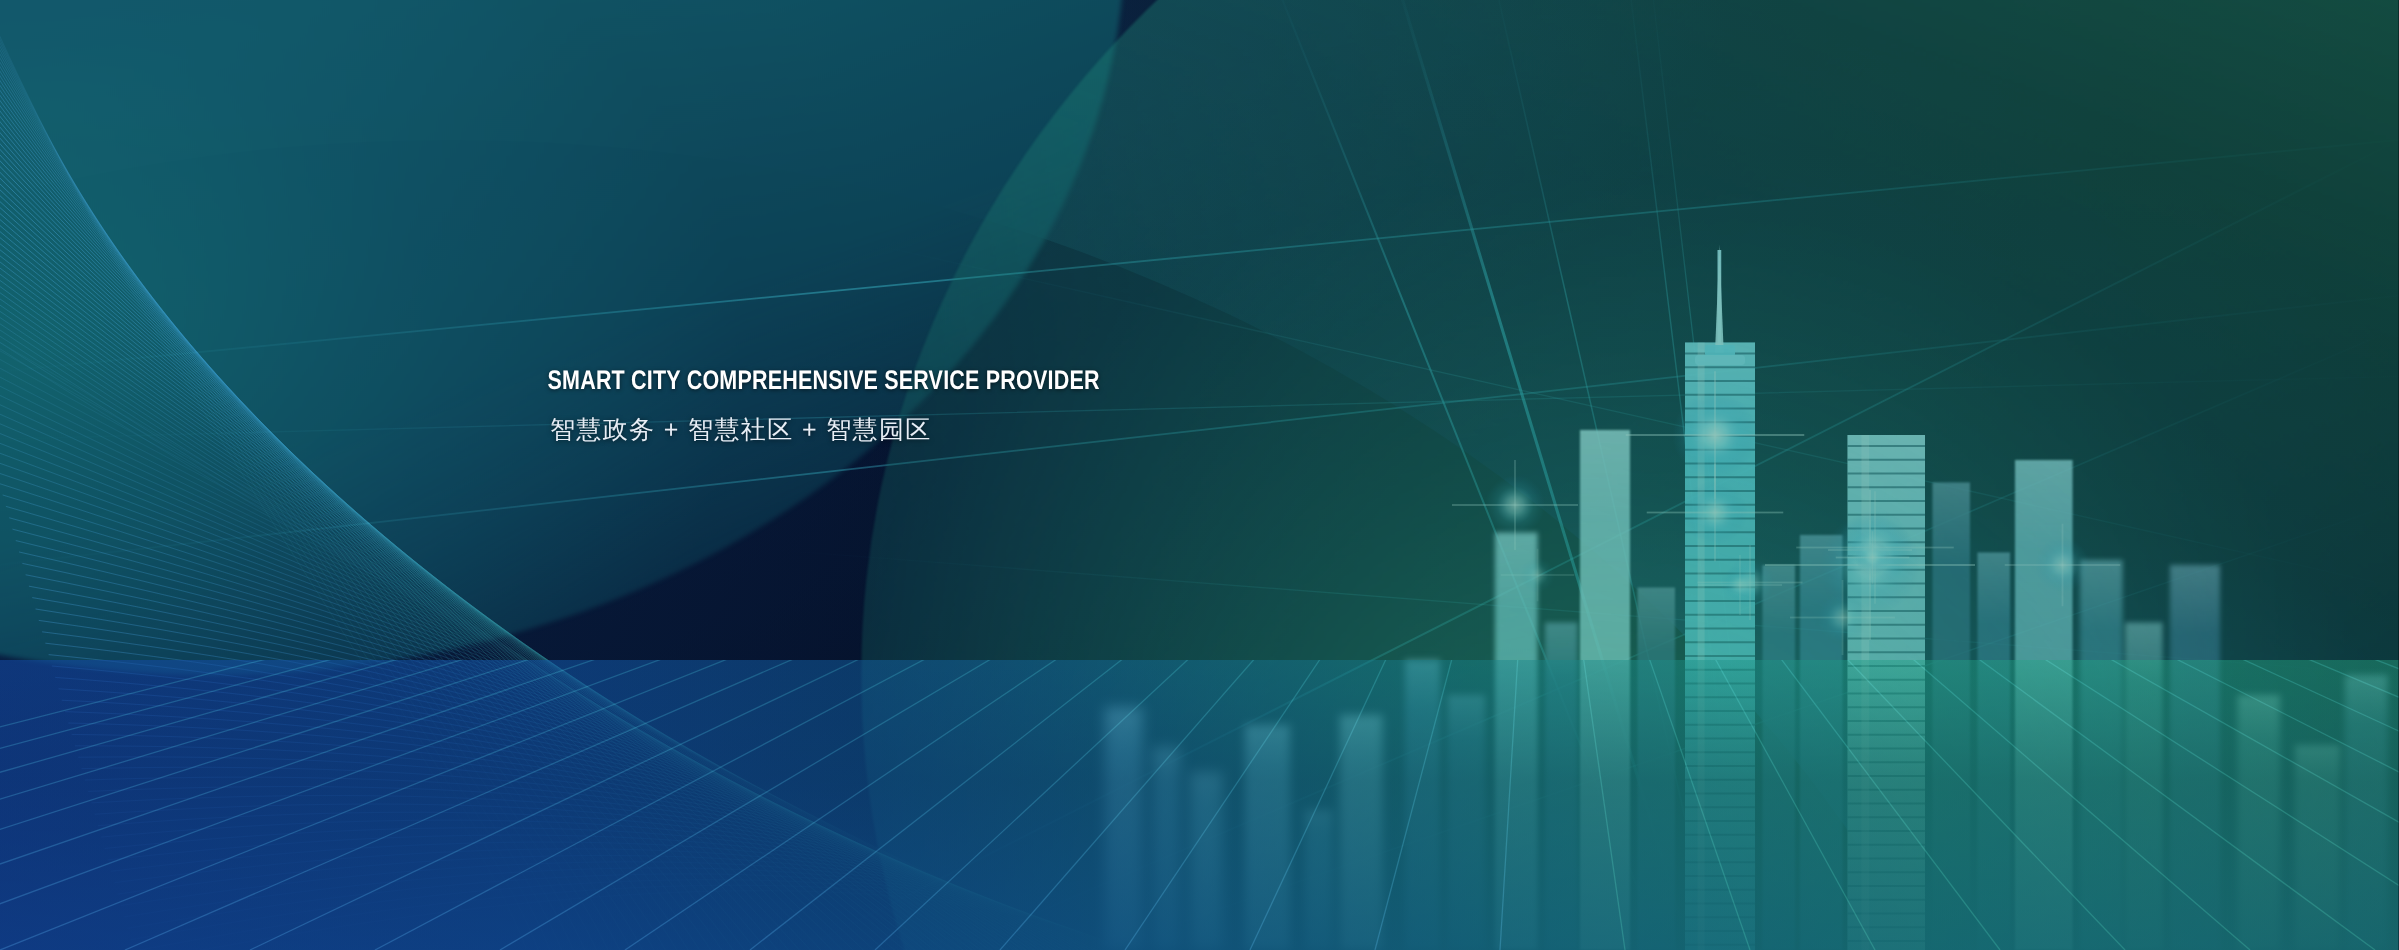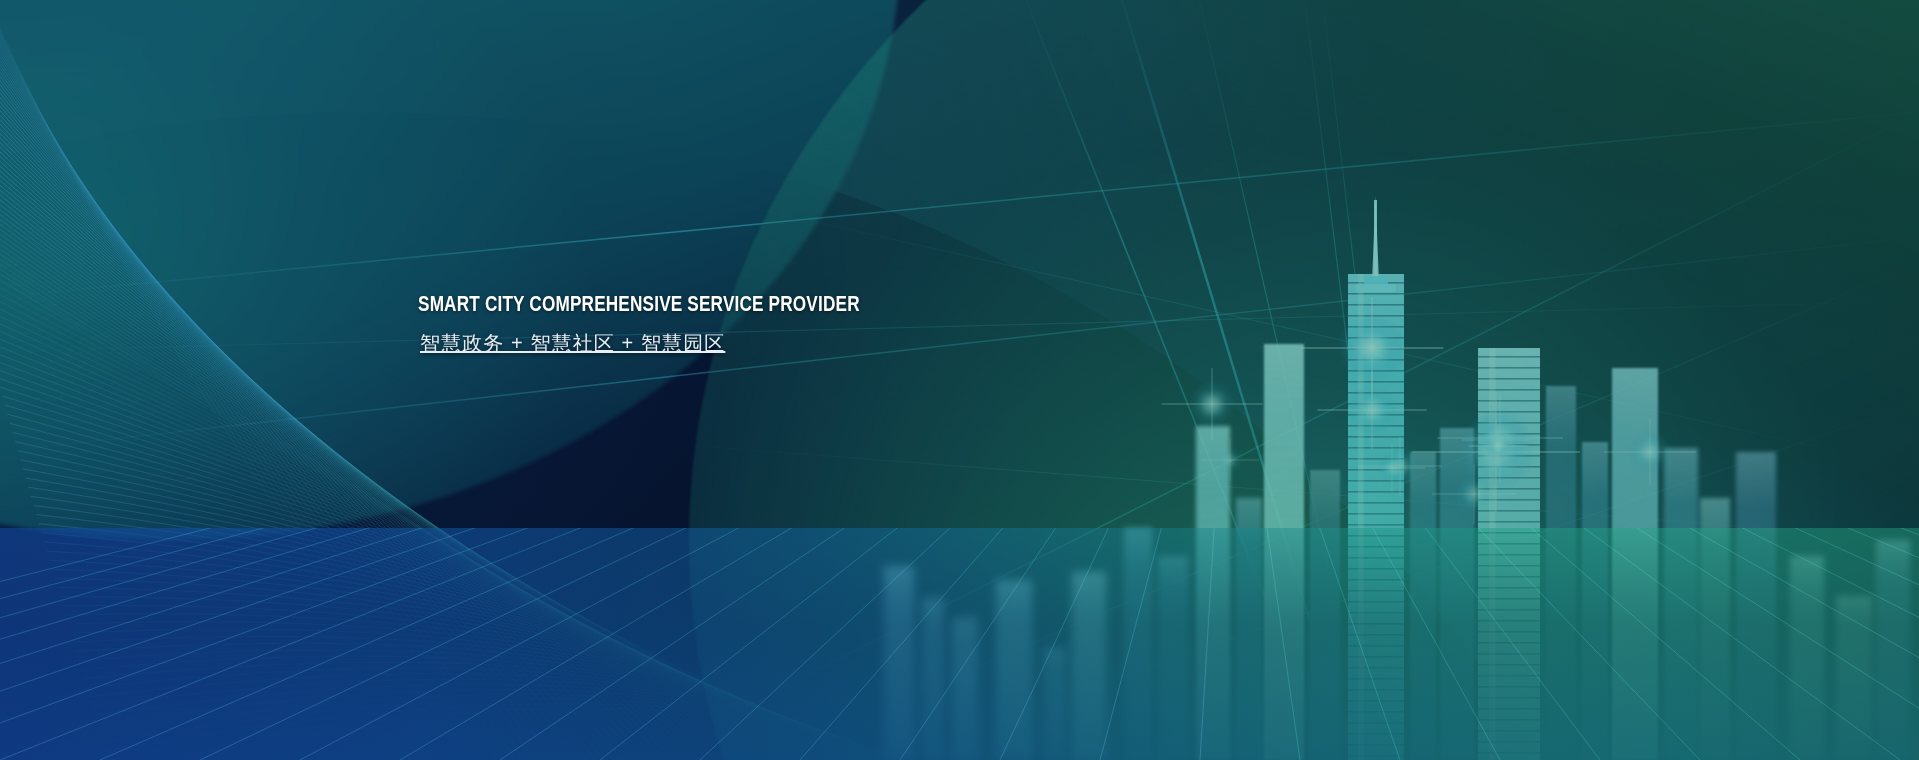--- a/index.html
+++ b/index.html
@@ -74,21 +74,21 @@
       linear-gradient(to bottom, rgba(4,14,34,0.0) 0%, rgba(6,24,58,0.45) 42%, rgba(10,44,96,0.70) 100%);
   }
   .ground-grid{position:absolute;left:0;right:0;bottom:0;height:232px;mix-blend-mode:screen;opacity:.62;}
 
   
   .city{position:absolute;inset:0;}
 
   
   .copy{
     position:absolute;
-    left:418px;
+    left:438px;
     top:294px;
     width:760px;
   }
   .eyebrow{
     margin:0 0 8px 0;
     color:#ffffff;
     font-size:21.5px;
     font-weight:700;
     letter-spacing:0.2px;
     line-height:1;
@@ -112,21 +112,20 @@
     filter:drop-shadow(0 2px 8px rgba(0,0,0,.45));
   }
   .subline{
     margin:14px 0 0 2px;
     color:#e8eef6;
     font-size:20px;
     font-weight:400;
     letter-spacing:1.1px;
     white-space:nowrap;
     text-shadow:0 1px 4px rgba(0,0,0,.6);
-    text-decoration:underline;
   }
 </style>
 </head>
 <body>
 
 <div class="banner">
 
   <div class="layer sky"></div>
   <div class="navy-sweep"></div>
   <div class="lobe"></div>

